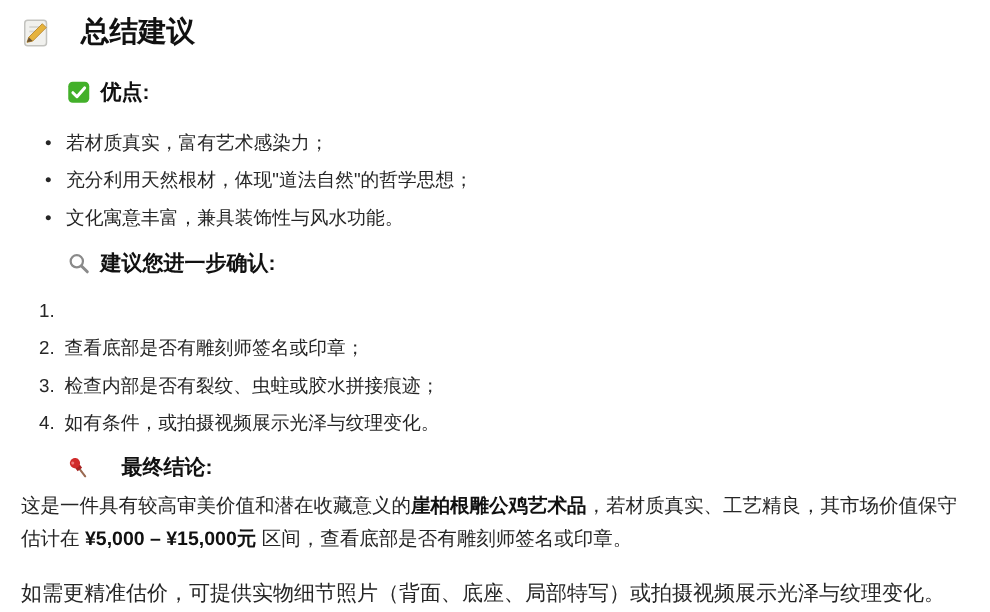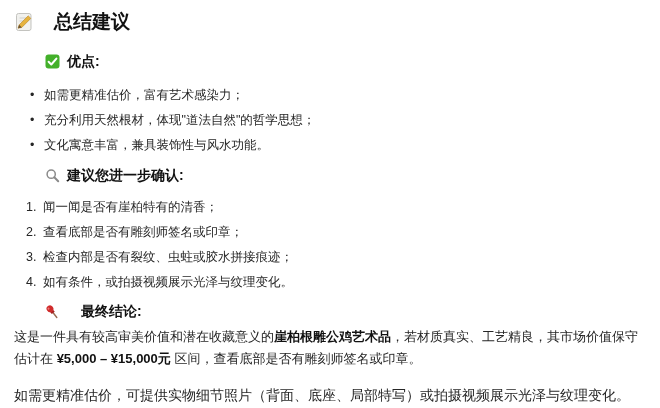--- a/index.html
+++ b/index.html
@@ -81,21 +81,21 @@
         <rect x="0.5" y="0.5" width="14" height="14" rx="3" fill="#43b02a"></rect>
         <path d="M3.6 7.8 L6.3 10.5 L11.4 4.6" fill="none" stroke="#ffffff" stroke-width="2" stroke-linecap="round" stroke-linejoin="round"></path>
       </svg>
     </span>
     <span>优点:</span>
   </div>
 
   <ul class="bullets">
     <li>
       <span class="bullet-marker">•</span>
-      <span>如需更精准估价，富有艺术感染力；</span>
+      <span>若材质真实，富有艺术感染力；</span>
     </li>
     <li>
       <span class="bullet-marker">•</span>
       <span>充分利用天然根材，体现"道法自然"的哲学思想；</span>
     </li>
     <li>
       <span class="bullet-marker">•</span>
       <span>文化寓意丰富，兼具装饰性与风水功能。</span>
     </li>
   </ul>
@@ -106,21 +106,20 @@
         <circle cx="6.2" cy="6.2" r="4.1" fill="none" stroke="#8a8a8a" stroke-width="1.5"></circle>
         <line x1="9.3" y1="9.3" x2="13.2" y2="13.2" stroke="#8a8a8a" stroke-width="2" stroke-linecap="round"></line>
       </svg>
     </span>
     <span>建议您进一步确认:</span>
   </div>
 
   <ol class="numbered">
     <li>
       <span class="num">1.</span>
-      <span>闻一闻是否有崖柏特有的清香；</span>
     </li>
     <li>
       <span class="num">2.</span>
       <span>查看底部是否有雕刻师签名或印章；</span>
     </li>
     <li>
       <span class="num">3.</span>
       <span>检查内部是否有裂纹、虫蛀或胶水拼接痕迹；</span>
     </li>
     <li>

